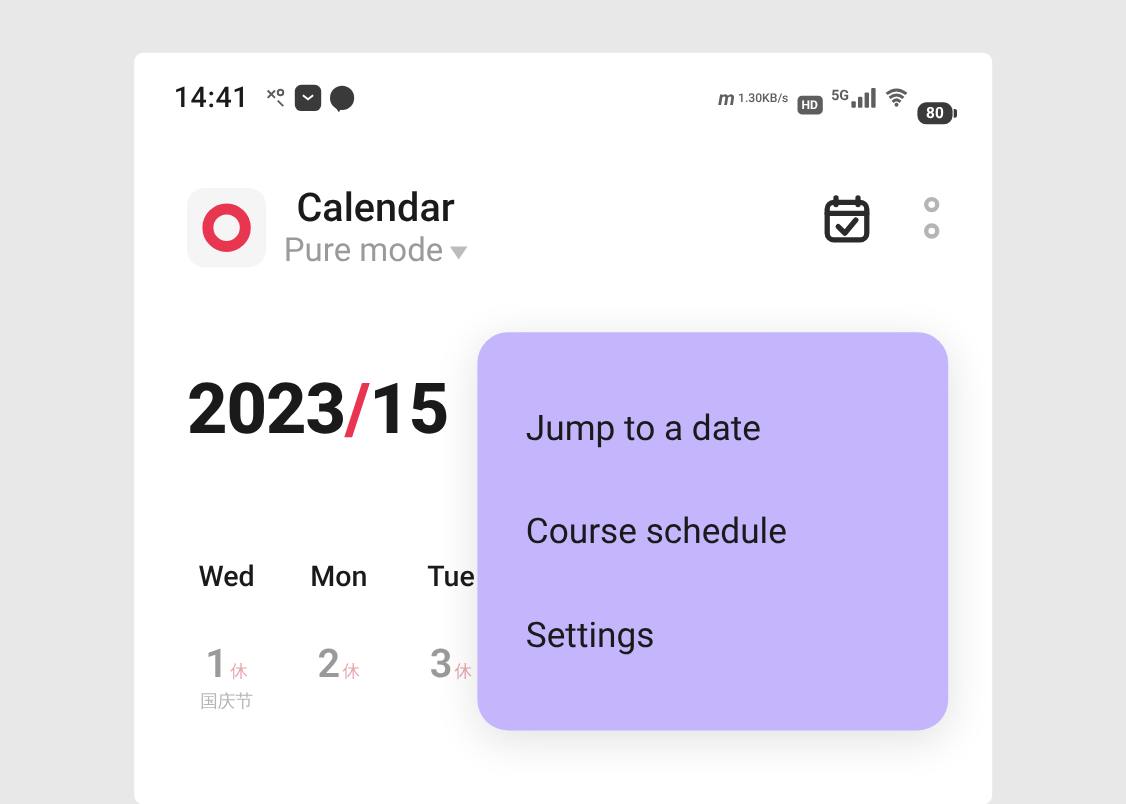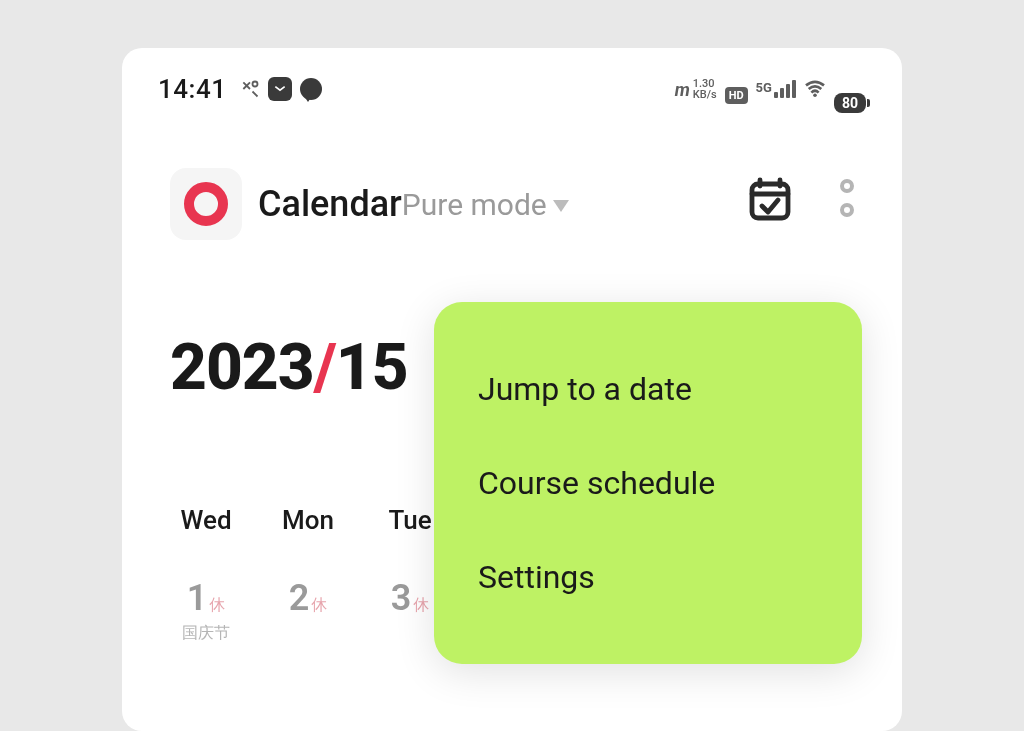--- a/index.html
+++ b/index.html
@@ -13,21 +13,21 @@
       width: 1024px;
       height: 731px;
       display: flex;
       justify-content: center;
       align-items: flex-start;
       padding-top: 48px;
     }
     .phone-frame {
       width: 780px;
       background: #ffffff;
-      border-radius: 20px;
+      border-radius: 8px;
       overflow: hidden;
       position: relative;
       height: 683px;
     }
     .status-bar {
       display: flex;
       justify-content: space-between;
       align-items: center;
       padding: 22px 36px 0 36px;
       height: 60px;
@@ -93,21 +93,21 @@
     }
     .speed-icon {
       font-style: italic;
       font-weight: 700;
       color: #5e5e5e;
       font-size: 18px;
       letter-spacing: -1px;
     }
     .speed-text {
       display: flex;
-      flex-direction: column;
+      flex-direction: row;
       line-height: 1;
       font-size: 11px;
       color: #5e5e5e;
       font-weight: 500;
       text-align: left;
     }
     .hd-badge {
       background: #5e5e5e;
       color: white;
       font-size: 11px;
@@ -182,21 +182,22 @@
       justify-content: center;
     }
     .app-icon-circle {
       width: 44px;
       height: 44px;
       border: 10px solid #e83550;
       border-radius: 50%;
     }
     .app-title-text {
       display: flex;
-      flex-direction: row;
+      flex-direction: column;
+      align-items: center;
     }
     .app-name {
       font-size: 36px;
       font-weight: 500;
       color: #1a1a1a;
     }
     .app-subtitle {
       display: flex;
       align-items: center;
       gap: 6px;
@@ -290,21 +291,21 @@
     .day-label {
       font-size: 16px;
       color: #b5b5b5;
       margin-top: 4px;
     }
     .dropdown-menu {
       position: absolute;
       right: 40px;
       top: 254px;
       width: 428px;
-      background: #bef264;
+      background: #c4b5fd;
       border-radius: 28px;
       box-shadow: 0 8px 40px rgba(0,0,0,0.12);
       padding: 40px 0;
     }
     .dropdown-item {
       padding: 28px 44px;
       font-size: 32px;
       color: #1a1a1a;
       cursor: pointer;
     }

